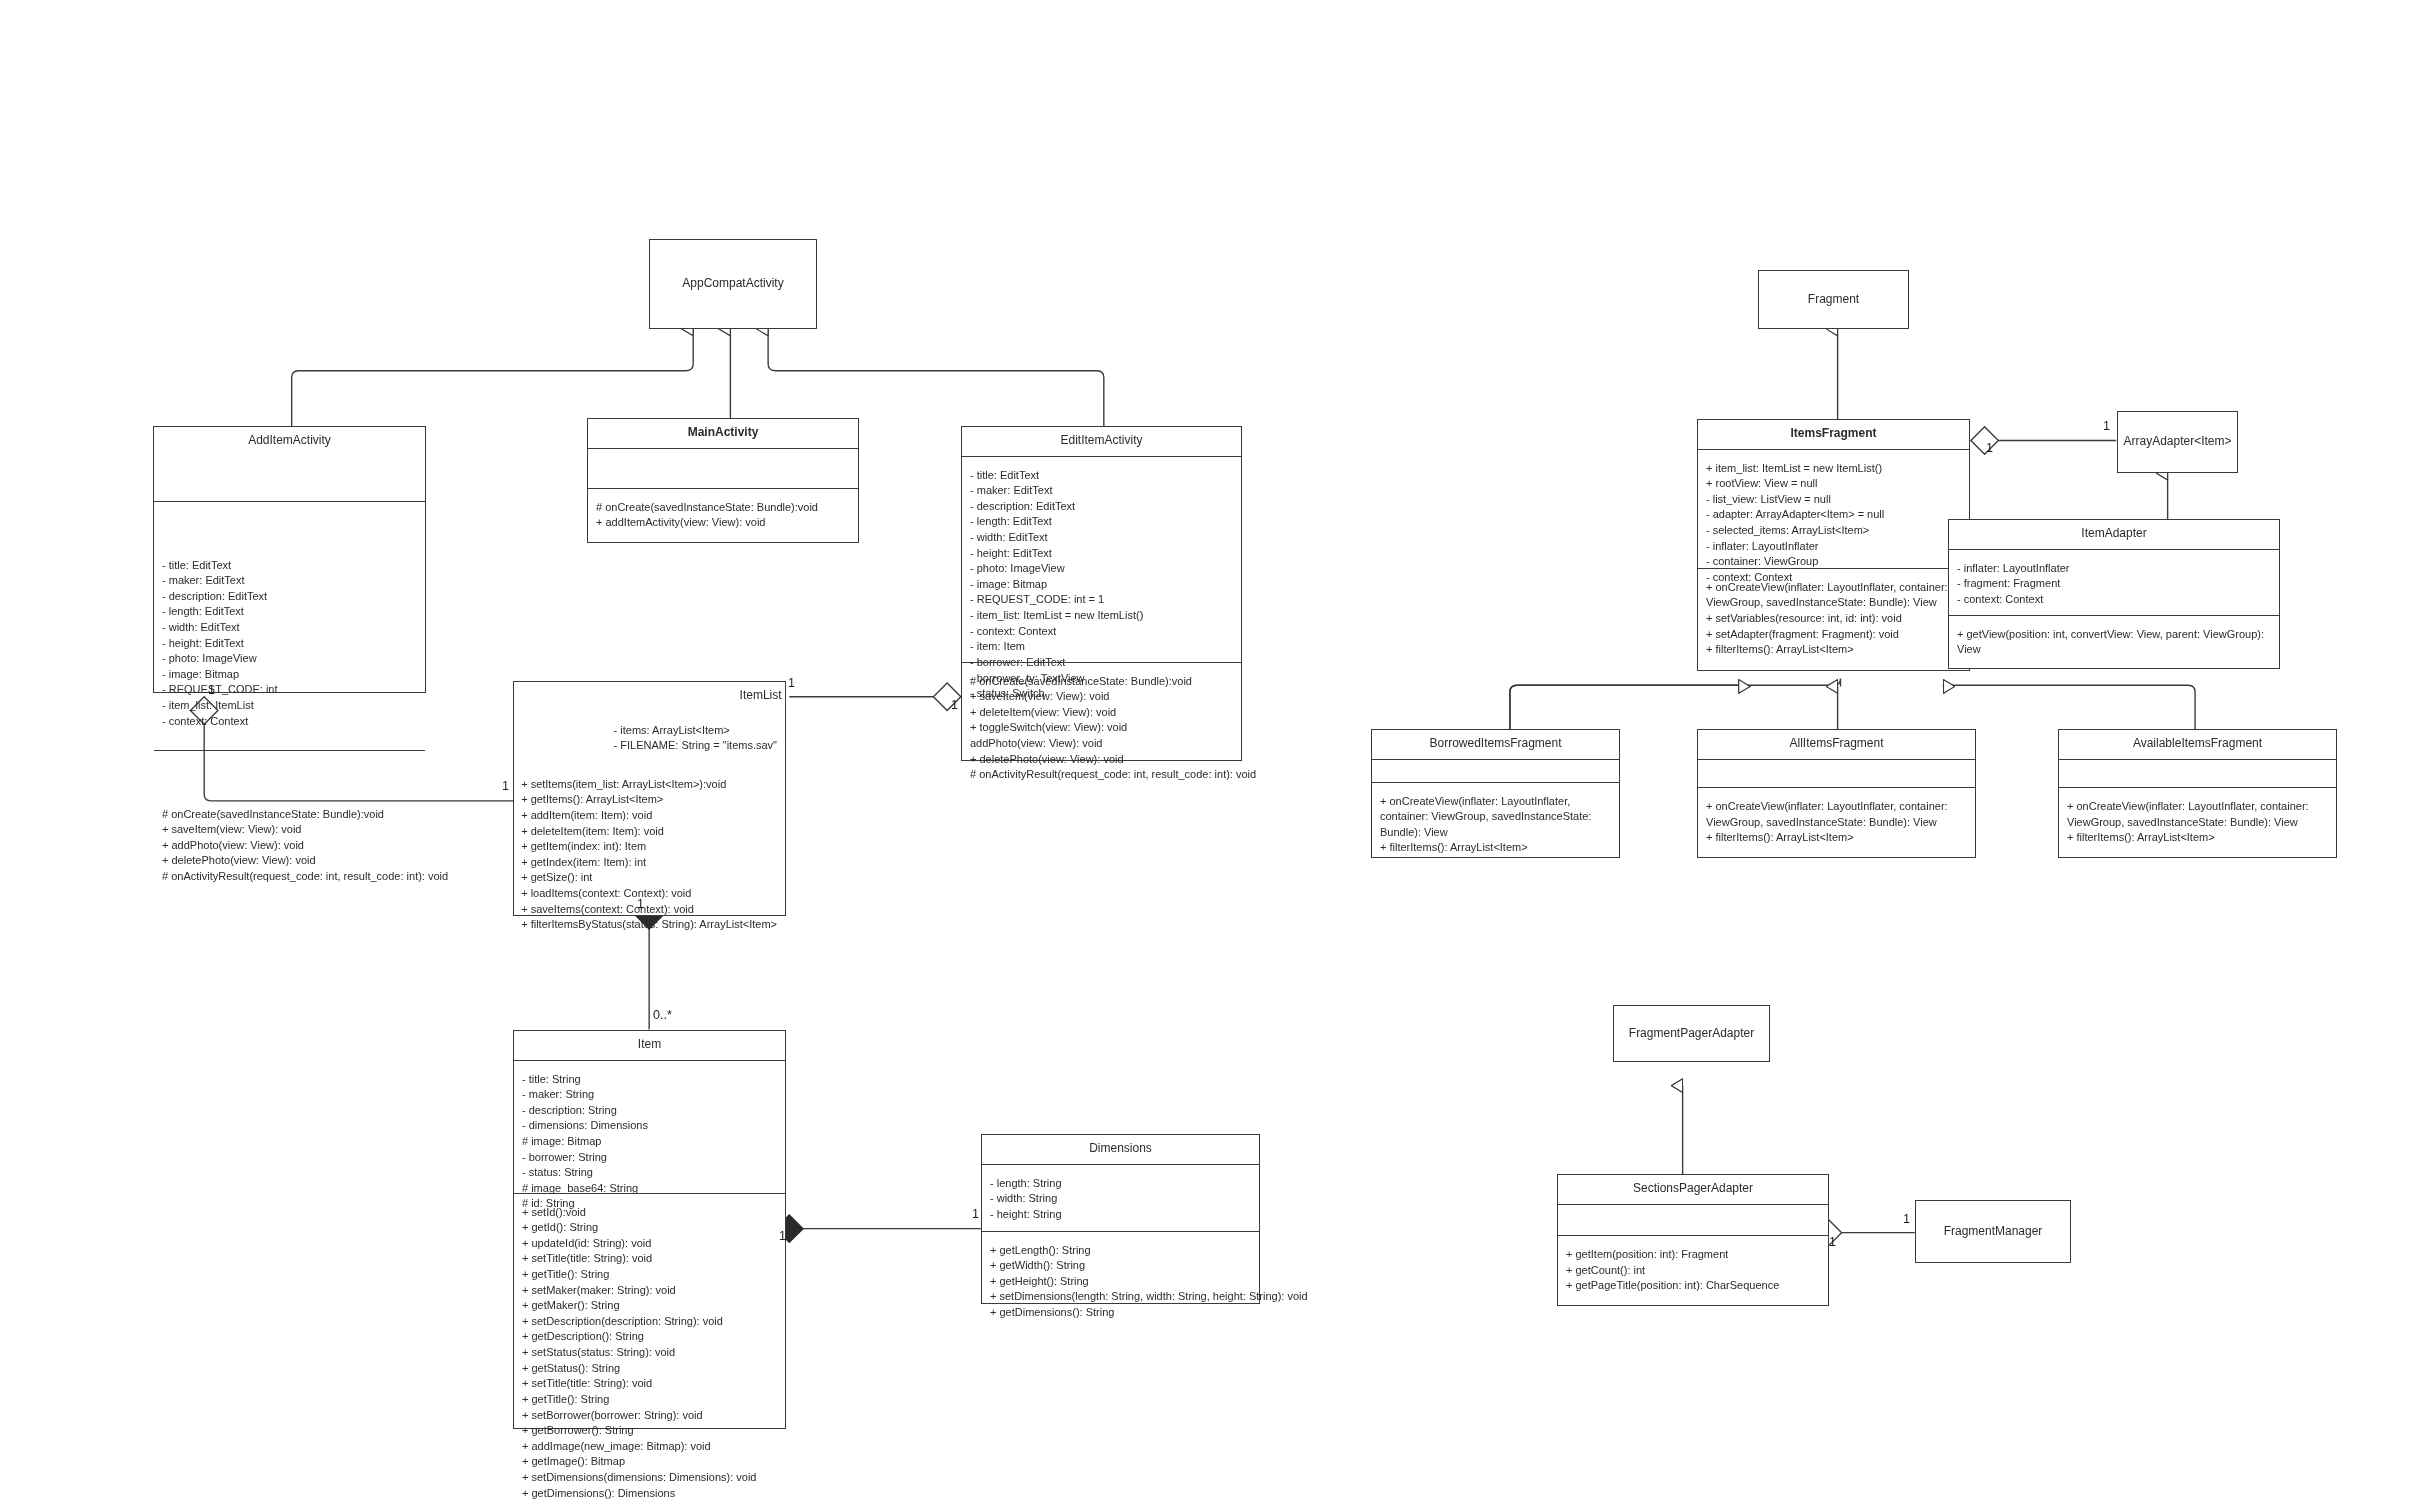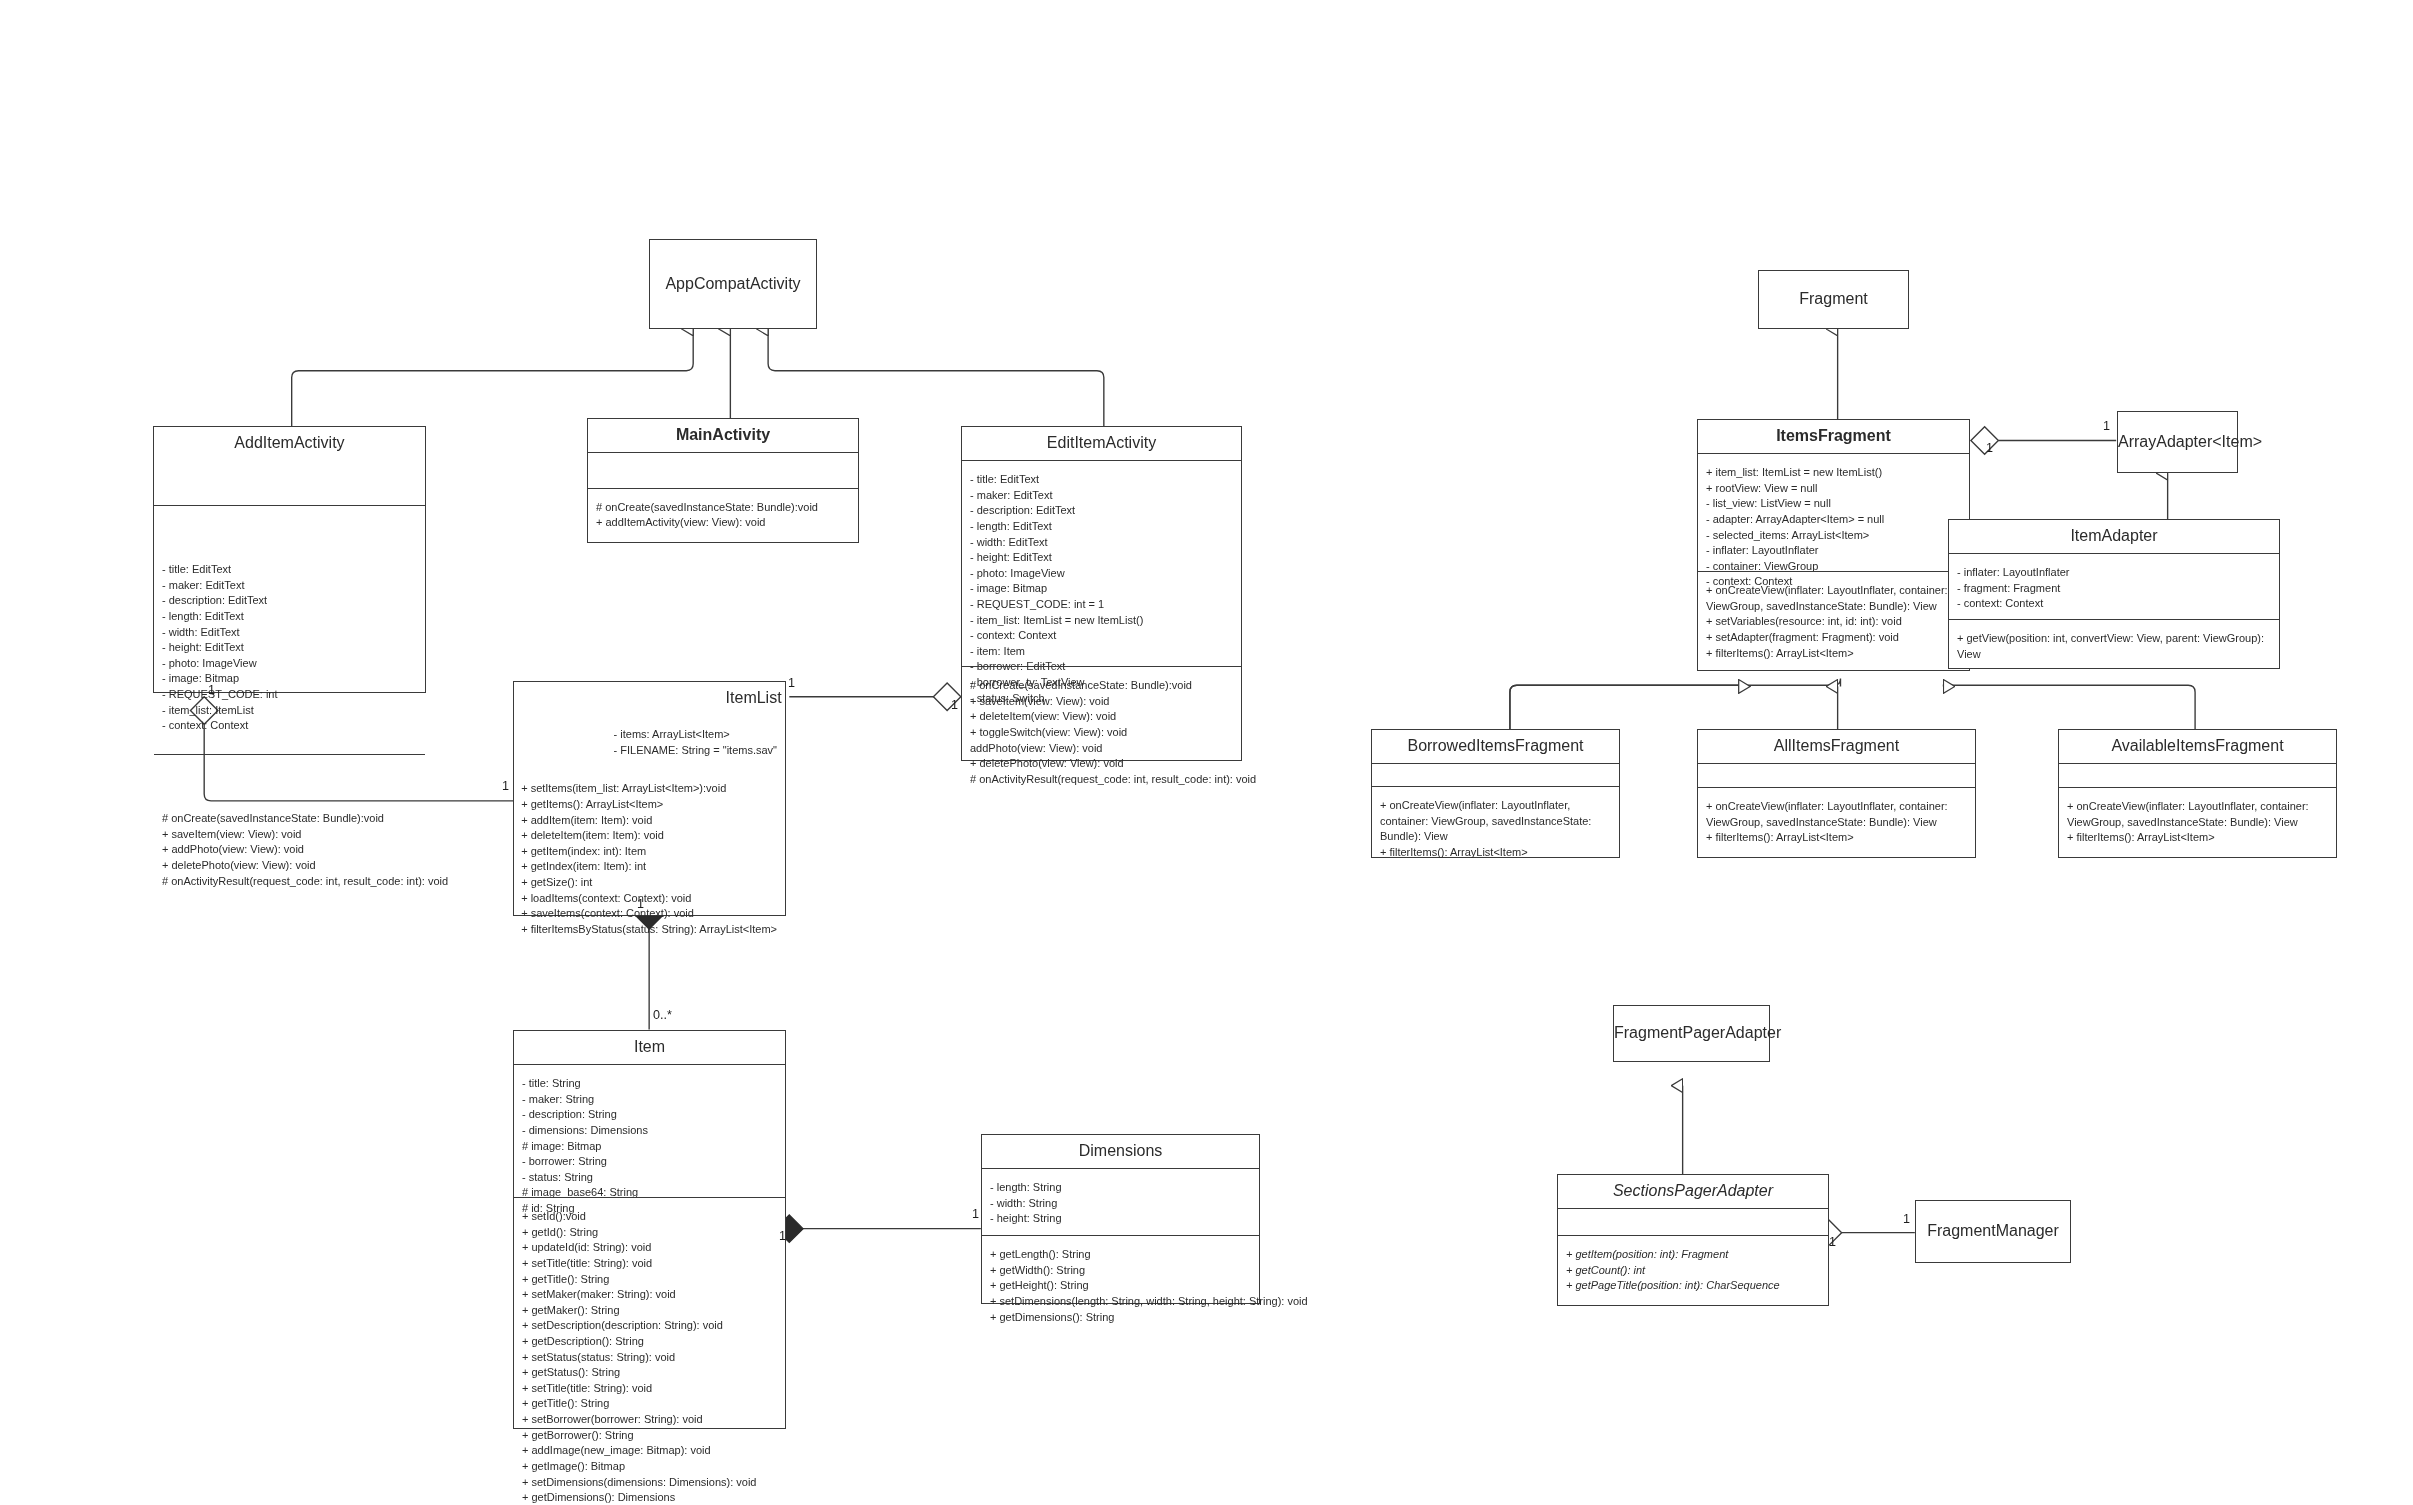--- a/index.html
+++ b/index.html
@@ -28,21 +28,21 @@
     box-sizing: border-box;
     background: #ffffff;
     border: 1.7px solid #3a3a3a;
     display: flex;
     flex-direction: column;
     z-index: 5;
   }
   .uml-name {
     box-sizing: border-box;
     text-align: center;
-    font-size: 16px;
+    font-size: 12px;
     color: #2b2b2b;
     padding: 7.4px 3.4px 7.4px 3.4px;
     line-height: 1.15;
     white-space: nowrap;
   }
   .uml-name.bold { font-weight: bold; }
   .uml-class.simple {
     justify-content: center;
   }
   .uml-class.simple .uml-name {
@@ -372,21 +372,21 @@
     <div class="uml-compartment">
         <div class="row wrap">+ onCreateView(inflater: LayoutInflater, container: ViewGroup, savedInstanceState: Bundle): View</div>
         <div class="row wrap">+ filterItems(): ArrayList&lt;Item&gt;</div>
       </div>
   </div>
 
   <div class="uml-class simple" style="left:1613px; top:1005px; width:157px; height:57px;">
     <div class="uml-name">FragmentPagerAdapter</div>
   </div>
 
-  <div class="uml-class" style="left:1557px; top:1174px; width:272px; height:132px;font-style:italic;">
+  <div class="uml-class" style="left:1557px; top:1174px; width:272px; height:132px;">
     <div class="uml-name">SectionsPagerAdapter</div>
     <div class="uml-sep"></div>
     <div class="uml-compartment" style="height:36px;"></div>
     <div class="uml-sep"></div>
     <div class="uml-compartment">
         <div class="row">+ getItem(position: int): Fragment</div>
         <div class="row">+ getCount(): int</div>
         <div class="row">+ getPageTitle(position: int): CharSequence</div>
       </div>
   </div>

